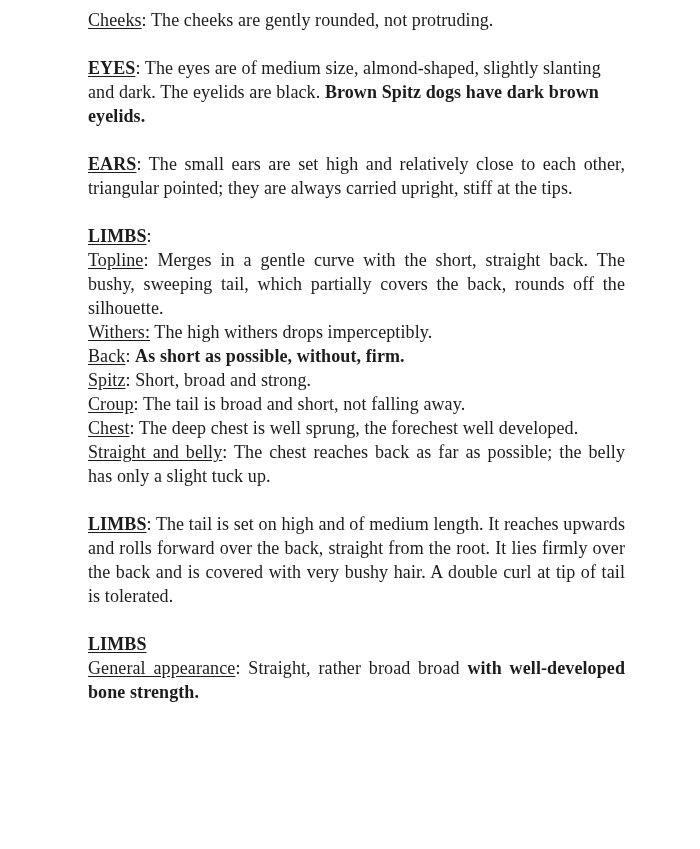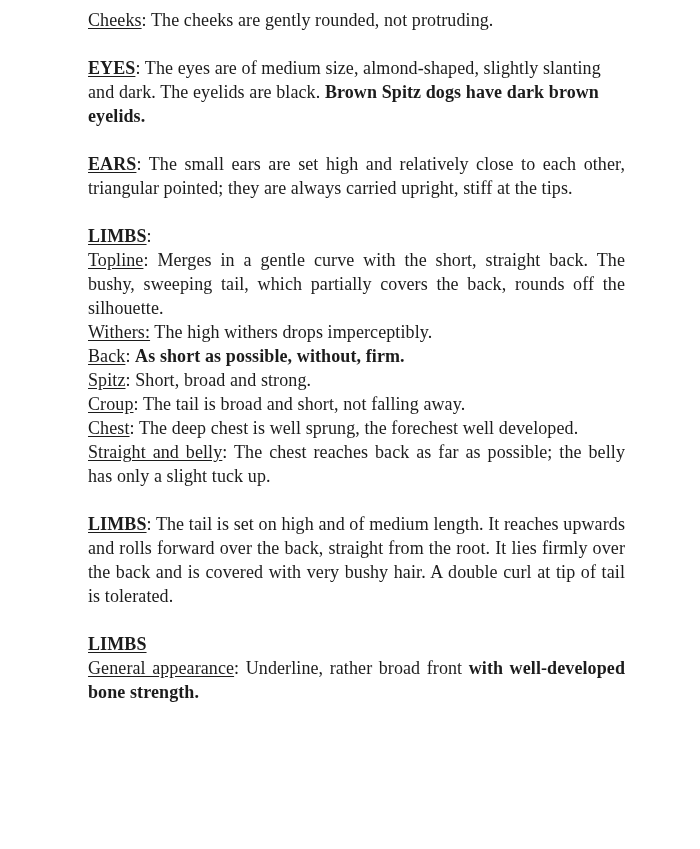--- a/index.html
+++ b/index.html
@@ -56,16 +56,16 @@
       <p class="align-left space-before"><span class="run-b run-u">LIMBS</span><span class="">:</span></p>
       <p class="align-justify"><span class="run-u">Topline</span><span class="">: Merges in a gentle curve with the short, straight back. The bushy, sweeping tail, which partially covers the back, rounds off the silhouette.</span></p>
       <p class="align-left"><span class="run-u">Withers:</span><span class=""> The high withers drops imperceptibly.</span></p>
       <p class="align-left"><span class="run-u">Back</span><span class="">: </span><span class="run-b ">As short as possible, without, firm.</span></p>
       <p class="align-left"><span class="run-u">Spitz</span><span class="">: Short, broad and strong.</span></p>
       <p class="align-left"><span class="run-u">Croup</span><span class="">: The tail is broad and short, not falling away.</span></p>
       <p class="align-left"><span class="run-u">Chest</span><span class="">: The deep chest is well sprung, the forechest well developed.</span></p>
       <p class="align-justify"><span class="run-u">Straight and belly</span><span class="">: The chest reaches back as far as possible; the belly has only a slight tuck up.</span></p>
       <p class="align-justify space-before"><span class="run-b run-u">LIMBS</span><span class="">: The tail is set on high and of medium length. It reaches upwards and rolls forward over the back, straight from the root. It lies firmly over the back and is covered with very bushy hair. A double curl at tip of tail is tolerated.</span></p>
       <p class="align-left space-before"><span class="run-b run-u">LIMBS</span></p>
-      <p class="align-justify"><span class="run-u">General appearance</span><span class="">: Underline, rather broad front </span><span class="run-b ">with well-developed bone strength.</span></p>
+      <p class="align-justify"><span class="run-u">General appearance</span><span class="">: Straight, rather broad broad </span><span class="run-b ">with well-developed bone strength.</span></p>
       <p class="align-justify"></p>
     </div>
 </div>
 
 </body></html>

